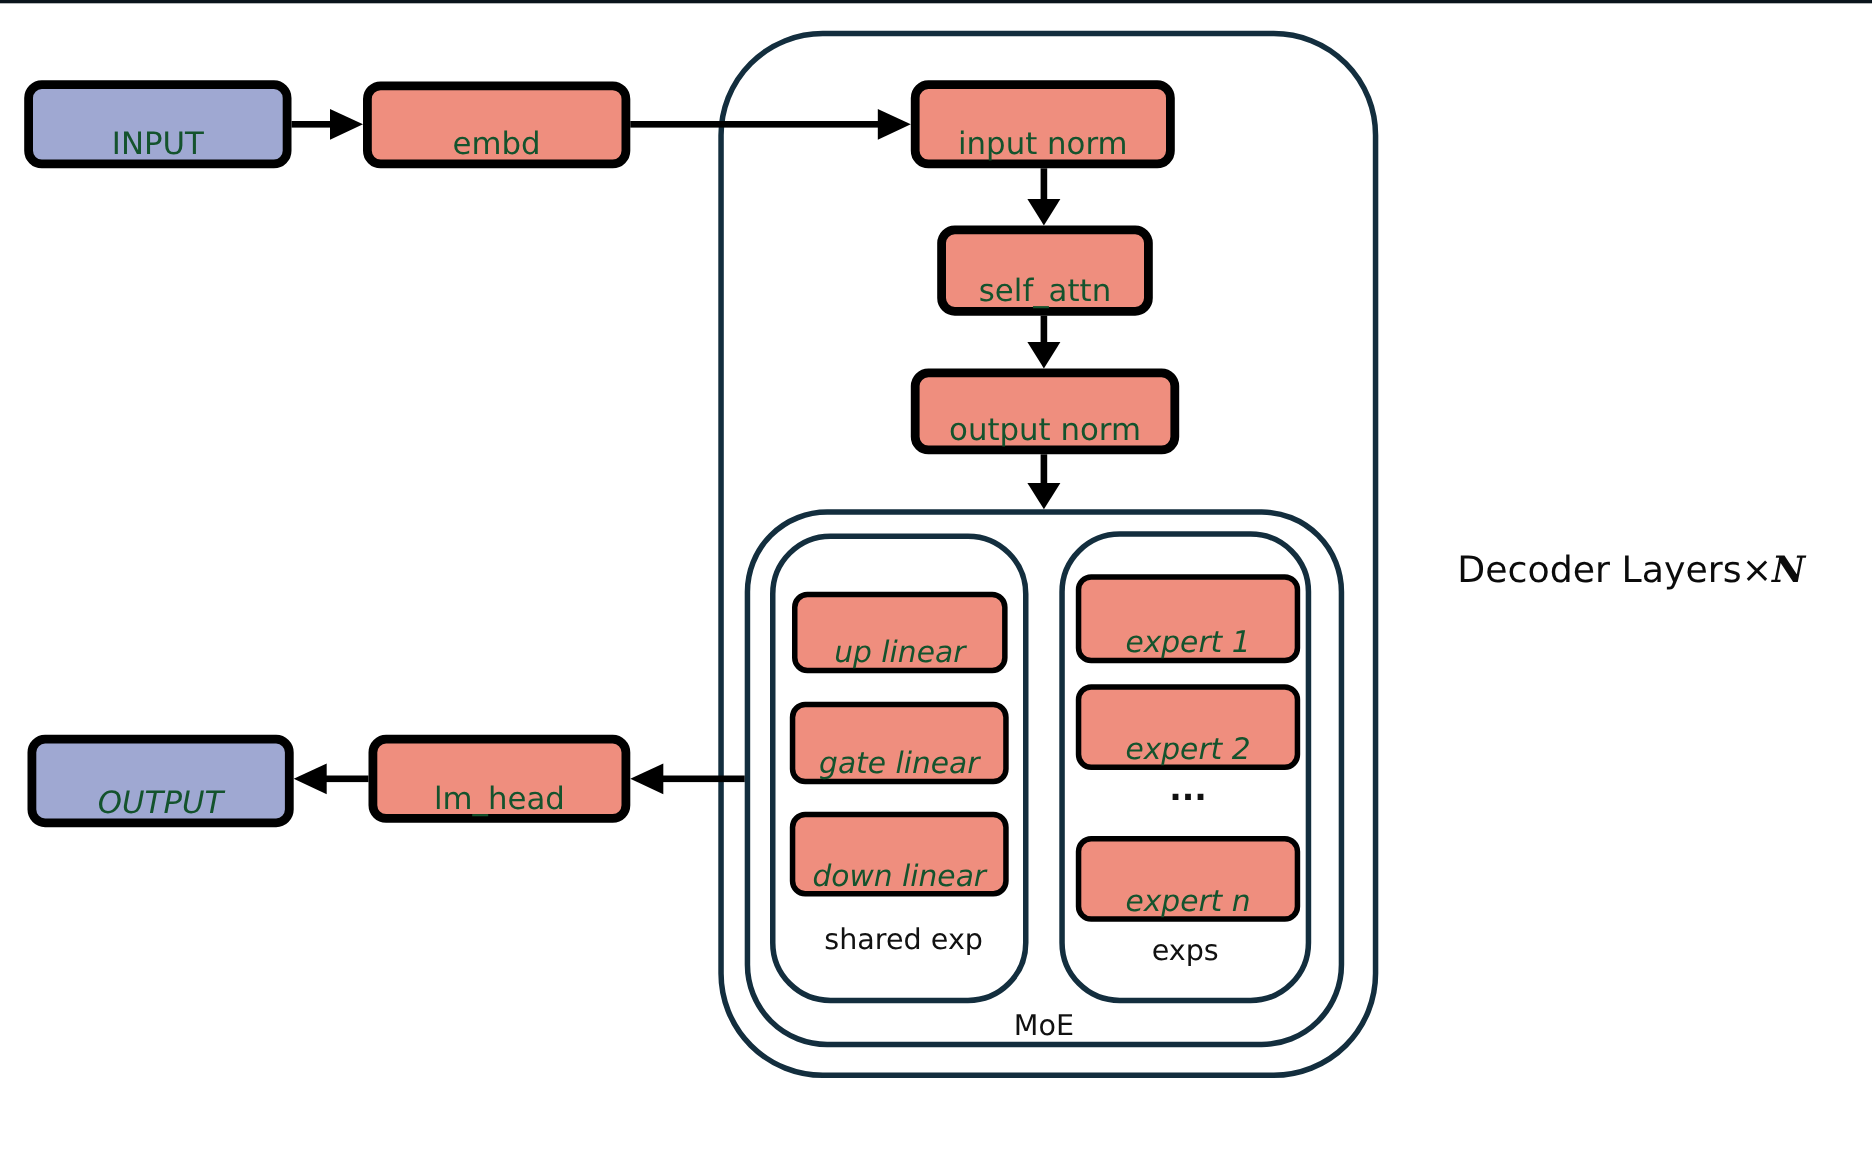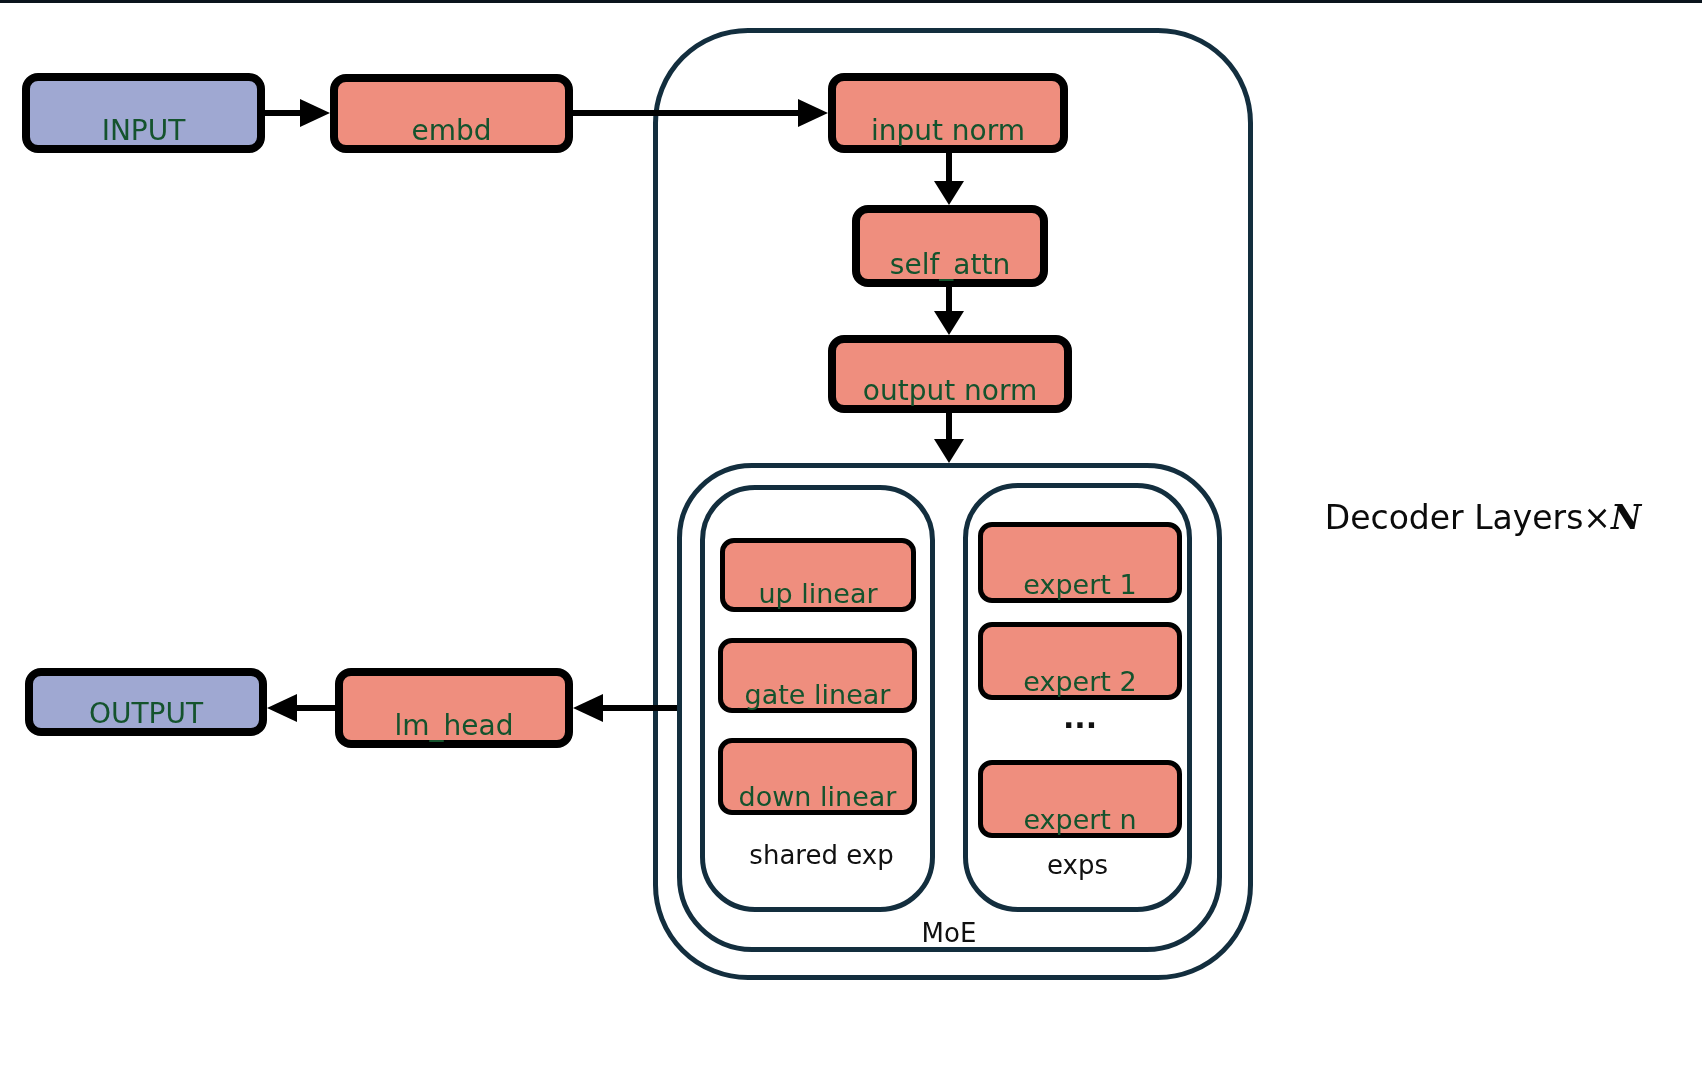--- a/index.html
+++ b/index.html
@@ -38,28 +38,28 @@
   #a7-head{left:267px;top:694px;}
 
   
   .node{
     position:absolute;border:8px solid #000000;border-radius:16px;box-sizing:border-box;
     display:flex;align-items:flex-end;justify-content:center;
     color:#14532d;font-size:28px;line-height:1;
   }
   .salmon{background:#ef8e7e;}
   .purple{background:#9fa8d2;}
-  .inner{border-width:5px;border-radius:14px;font-size:27px;}
+  .inner{border-width:5px;border-radius:14px;font-size:27px;font-style:italic;}
   #n-input{left:22px;top:73px;width:243px;height:80px;}
   #n-embd{left:330px;top:74px;width:243px;height:79px;}
   #n-inputnorm{left:828px;top:73px;width:240px;height:80px;}
   #n-selfattn{left:852px;top:205px;width:196px;height:82px;}
   #n-outputnorm{left:828px;top:335px;width:244px;height:78px;}
   #n-lmhead{left:335px;top:668px;width:238px;height:80px;}
-  #n-output{left:25px;top:668px;width:242px;height:68px;}
+  #n-output{left:25px;top:668px;width:242px;height:84px;font-style:italic;}
   #n-up{left:720px;top:538px;width:196px;height:74px;}
   #n-gate{left:718px;top:638px;width:199px;height:75px;}
   #n-down{left:718px;top:738px;width:199px;height:77px;}
   #n-e1{left:978px;top:522px;width:204px;height:81px;}
   #n-e2{left:978px;top:622px;width:204px;height:78px;}
   #n-en{left:978px;top:760px;width:204px;height:78px;}
 
   
   .lbl{position:absolute;color:#111111;font-size:26px;text-align:center;}
   #lbl-ellipsis{left:1030px;top:700px;width:100px;font-size:30px;font-weight:bold;color:#111;}

